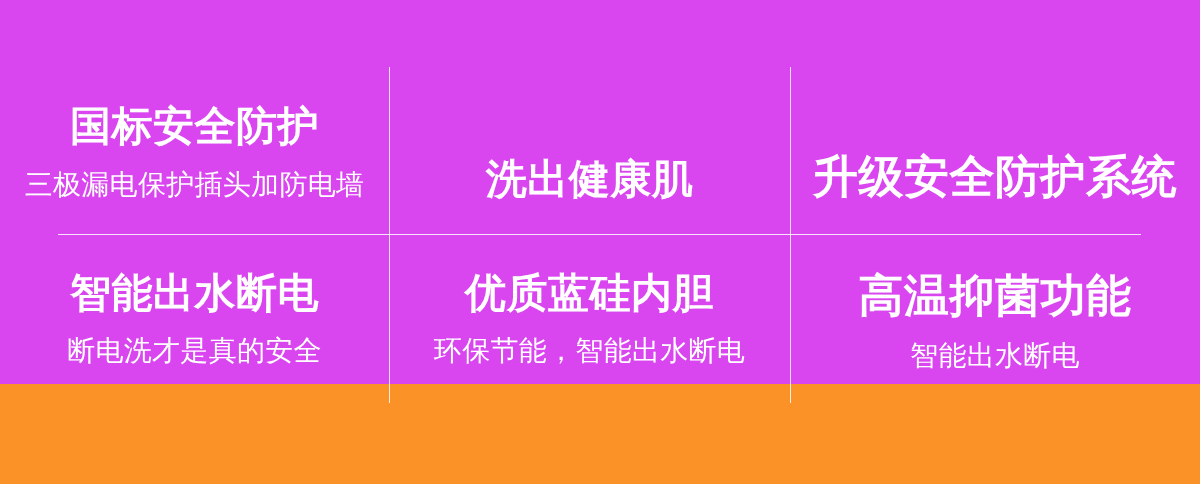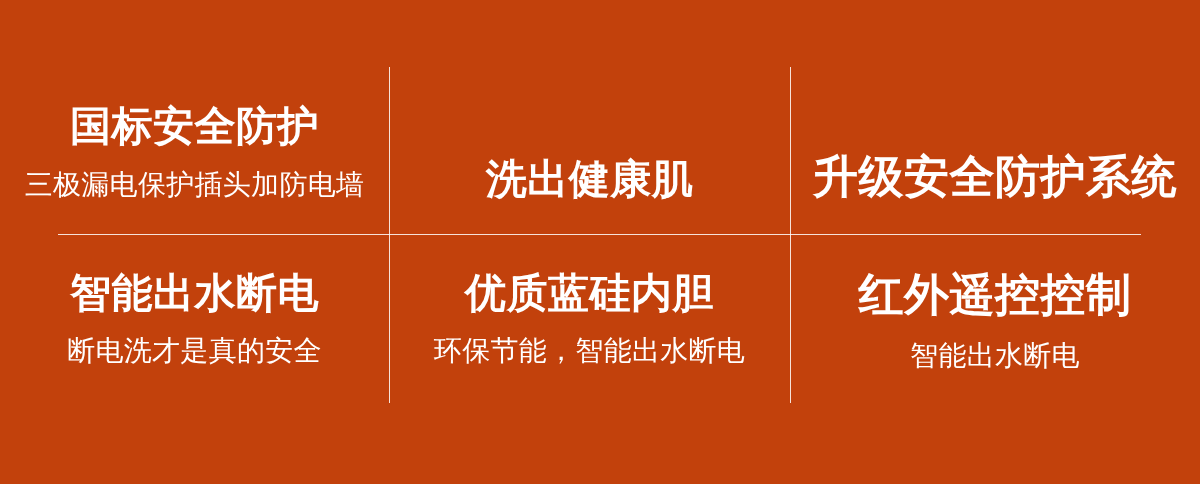--- a/index.html
+++ b/index.html
@@ -13,22 +13,22 @@
 
   body {
     background: #fa9227;
     font-family: "Liberation Sans", "DejaVu Sans", sans-serif;
     -webkit-font-smoothing: antialiased;
   }
 
   .feature-banner {
     position: relative;
     width: 1200px;
-    height: 484px;
-    background: #c2410c;
+    height: 384px;
+    background: #d946ef;
   }
 
   
   .divider-vertical {
     position: absolute;
     width: 1px;
     top: 67px;
     height: 336px;
     background: rgba(255,255,255,0.85);
   }
@@ -61,21 +61,20 @@
     flex-direction: column;
     align-items: center;
     justify-content: flex-end;
     text-align: center;
     padding: 0 8px 22px 8px;
   }
 
   .feature-cell.row-bottom {
     justify-content: flex-start;
     padding: 44px 8px 0 8px;
-    font-family: Liberation Serif, serif;
   }
 
   .feature-title {
     color: #ffffff;
     font-size: 41px;
     font-weight: bold;
     line-height: 1.18;
     letter-spacing: 0.5px;
     white-space: nowrap;
   }
@@ -121,18 +120,18 @@
       <div class="feature-title">智能出水断电</div>
       <div class="feature-subtitle">断电洗才是真的安全</div>
     </div>
 
     <div class="feature-cell row-bottom col-2">
       <div class="feature-title">优质蓝硅内胆</div>
       <div class="feature-subtitle">环保节能，智能出水断电</div>
     </div>
 
     <div class="feature-cell row-bottom col-3">
-      <div class="feature-title">红外遥控控制</div>
+      <div class="feature-title">高温抑菌功能</div>
       <div class="feature-subtitle">智能出水断电</div>
     </div>
 
   </div>
 </div>
 
 </body></html>

